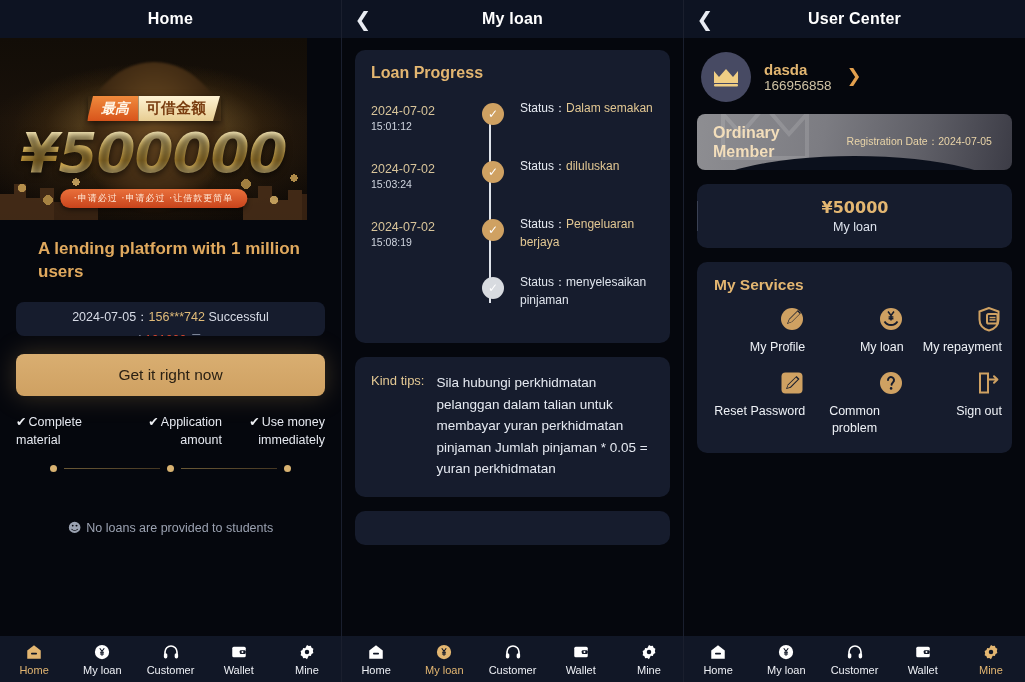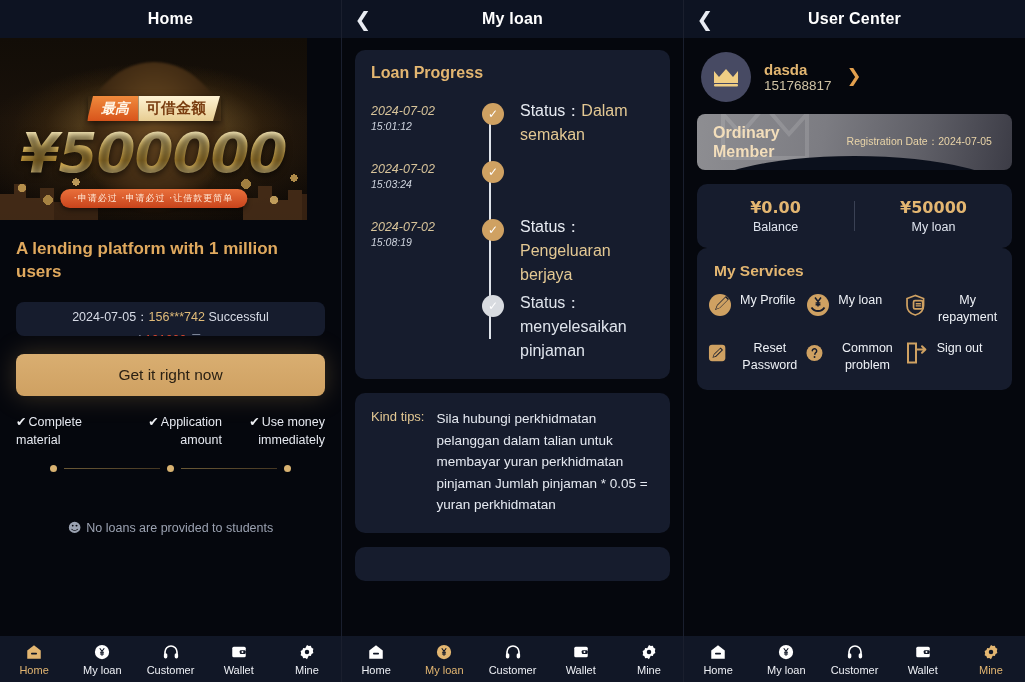--- a/index.html
+++ b/index.html
@@ -95,20 +95,21 @@
     color: #ffe9d6; font-size: 9px; letter-spacing: 1px; white-space: nowrap;
     font-family: "DejaVu Sans", sans-serif;
     box-shadow: 0 2px 5px rgba(0,0,0,.5);
   }
 
   
   .p1-body { padding: 18px 16px 0; }
   .p1-title {
     color: #e0a95e; font-size: 17px; font-weight: bold; line-height: 1.35;
     margin-bottom: 18px;
+    margin-left: 22px;
   }
   .marquee {
     height: 34px; background: #161c2d; border-radius: 8px;
     overflow: hidden; position: relative;
   }
   .marquee-line { position: absolute; left: 0; right: 0; text-align: center; font-size: 12.5px; }
   .marquee-line.l1 { top: 7px; color: #d7dbe6; }
   .marquee-line.l1 .amt { color: #e0bb79; }
   .marquee-line.l2 { top: 30px; color: #9aa2b4; }
   .marquee-line.l2 .amt { color: #d4452e; }
@@ -154,32 +155,32 @@
   .p2-body { padding: 12px 13px 0; height: 644px; overflow: hidden; }
   .card { background: #161c2d; border-radius: 10px; }
   .card-progress { padding: 14px 16px 16px; }
   .card-title { color: #e3b671; font-size: 16px; font-weight: bold; margin-bottom: 13px; }
   .timeline { position: relative; }
   .tl-line {
     position: absolute; left: 118px; top: 22px; bottom: 24px; width: 2px;
     background: #dfe3ea;
   }
   .tl-row { display: flex; align-items: flex-start; position: relative; min-height: 58px; }
-  .tl-row .when { width: 104px; flex: none; padding-top: 8px; text-align: left; font-style: italic; }
+  .tl-row .when { width: 104px; flex: none; padding-top: 8px; text-align: left; }
   .tl-row .date { color: #d8c49a; font-size: 12.5px; display: block; line-height: 1.35; }
   .tl-row .time { color: #cfd4de; font-size: 10.5px; display: block; }
   .tl-row .bullet {
     width: 22px; height: 22px; border-radius: 50%; flex: none;
     margin: 8px 16px 0 7px; position: relative; z-index: 2;
     display: flex; align-items: center; justify-content: center;
     font-family: "DejaVu Sans", sans-serif; font-size: 12px;
   }
   .tl-row .bullet.on { background: #cfa162; color: #ffffff; }
   .tl-row .bullet.off { background: #d8dbe0; color: #ffffff; }
-  .tl-row .status { padding-top: 4px; font-size: 16px; line-height: 1.5; }
+  .tl-row .status { padding-top: 4px; font-size: 12px; line-height: 1.5; }
   .tl-row .status .lbl { color: #e7ebf2; }
   .tl-row .status .val { color: #e3c893; }
   .tl-row.inactive .status .lbl,
   .tl-row.inactive .status .val { color: #dfe4ec; }
   .card-tips { margin-top: 14px; padding: 15px 16px 17px; display: flex; gap: 12px; }
   .tips-label { color: #e3c893; font-size: 13px; flex: none; padding-top: 1px; }
   .tips-text { color: #e5e9f1; font-size: 13.5px; line-height: 1.6; }
   .card-stub { margin-top: 14px; height: 34px; }
 
   
@@ -214,24 +215,24 @@
     color: #e9d4a8; font-size: 10.5px; line-height: 1.45; margin-left: 24px; width: 150px;
   }
   .stats-card {
     margin-top: 14px; background: #161c2d; border-radius: 10px; height: 64px;
     display: flex; align-items: center;
   }
   .stat { flex: 1; text-align: center; }
   .stat .v { color: #e3b671; font-size: 16px; font-weight: bold; display: block; font-family: "DejaVu Sans", sans-serif; }
   .stat .k { color: #dfe4ee; font-size: 12.5px; display: block; margin-top: 3px; }
   .stat-div { width: 1px; height: 30px; background: #3a4154; }
-  .services-card { background: #161c2d; border-radius: 10px; padding: 14px 10px 16px; }
+  .services-card { margin-top: 14px; background: #161c2d; border-radius: 10px; padding: 14px 10px 16px; }
   .services-title { color: #e3b671; font-size: 15.5px; font-weight: bold; margin: 0 0 12px 7px; }
   .svc-grid { display: grid; grid-template-columns: repeat(3, 1fr); row-gap: 14px; }
-  .svc { display: flex; flex-direction: row; align-items: flex-start; gap: 7px; cursor: pointer; }
+  .svc { display: flex; flex-direction: column; align-items: flex-end; gap: 7px; cursor: pointer; }
   .svc .lb { color: #eef1f6; font-size: 12.5px; text-align: center; line-height: 1.35; }
 </style>
 </head>
 <body>
 
 <div class="screens">
 
   <div class="panel p1">
     <div class="hdr">
       <span class="hdr-title">Home</span>
@@ -353,20 +354,23 @@
               <span class="lbl">Status：</span><span class="val">Dalam semakan</span>
             </div>
           </div>
 
           <div class="tl-row">
             <div class="when">
               <span class="date">2024-07-02</span>
               <span class="time">15:03:24</span>
             </div>
             <div class="bullet on">✓</div>
+            <div class="status">
+              <span class="lbl">Status：</span><span class="val">diluluskan</span>
+            </div>
           </div>
 
           <div class="tl-row">
             <div class="when">
               <span class="date">2024-07-02</span>
               <span class="time">15:08:19</span>
             </div>
             <div class="bullet on">✓</div>
             <div class="status">
               <span class="lbl">Status：</span><span class="val">Pengeluaran berjaya</span>
@@ -444,38 +448,34 @@
     <div class="p3-body">
       <div class="user-row">
         <div class="avatar">
           <svg width="28" height="22" viewBox="0 0 28 22">
             <path d="M2 5l5 6 7-8 7 8 5-6v12H2z" fill="#f0ce84"></path>
             <rect x="2" y="18" width="24" height="2.6" rx="1.1" fill="#f0ce84"></rect>
           </svg>
         </div>
         <div class="user-meta">
           <span class="uname">dasda</span>
-          <span class="uphone">151768817</span>
+          <span class="uphone">166956858</span>
         </div>
         <span class="user-chev">❯</span>
       </div>
 
       <div class="member-card">
         <svg class="member-watermark" viewBox="0 0 92 70">
           <path d="M4 16l18 20 24-28 24 28 18-20v44H4z" fill="none" stroke="#ffffff" stroke-width="4"></path>
         </svg>
         <div class="member-title">Ordinary Member</div>
         <div class="member-reg">Registration Date：2024-07-05</div>
       </div>
 
       <div class="stats-card">
-        <div class="stat">
-          <span class="v">¥0.00</span>
-          <span class="k">Balance</span>
-        </div>
         <div class="stat-div"></div>
         <div class="stat">
           <span class="v">¥50000</span>
           <span class="k">My loan</span>
         </div>
       </div>
 
       <div class="services-card">
         <div class="services-title">My Services</div>
         <div class="svc-grid">

